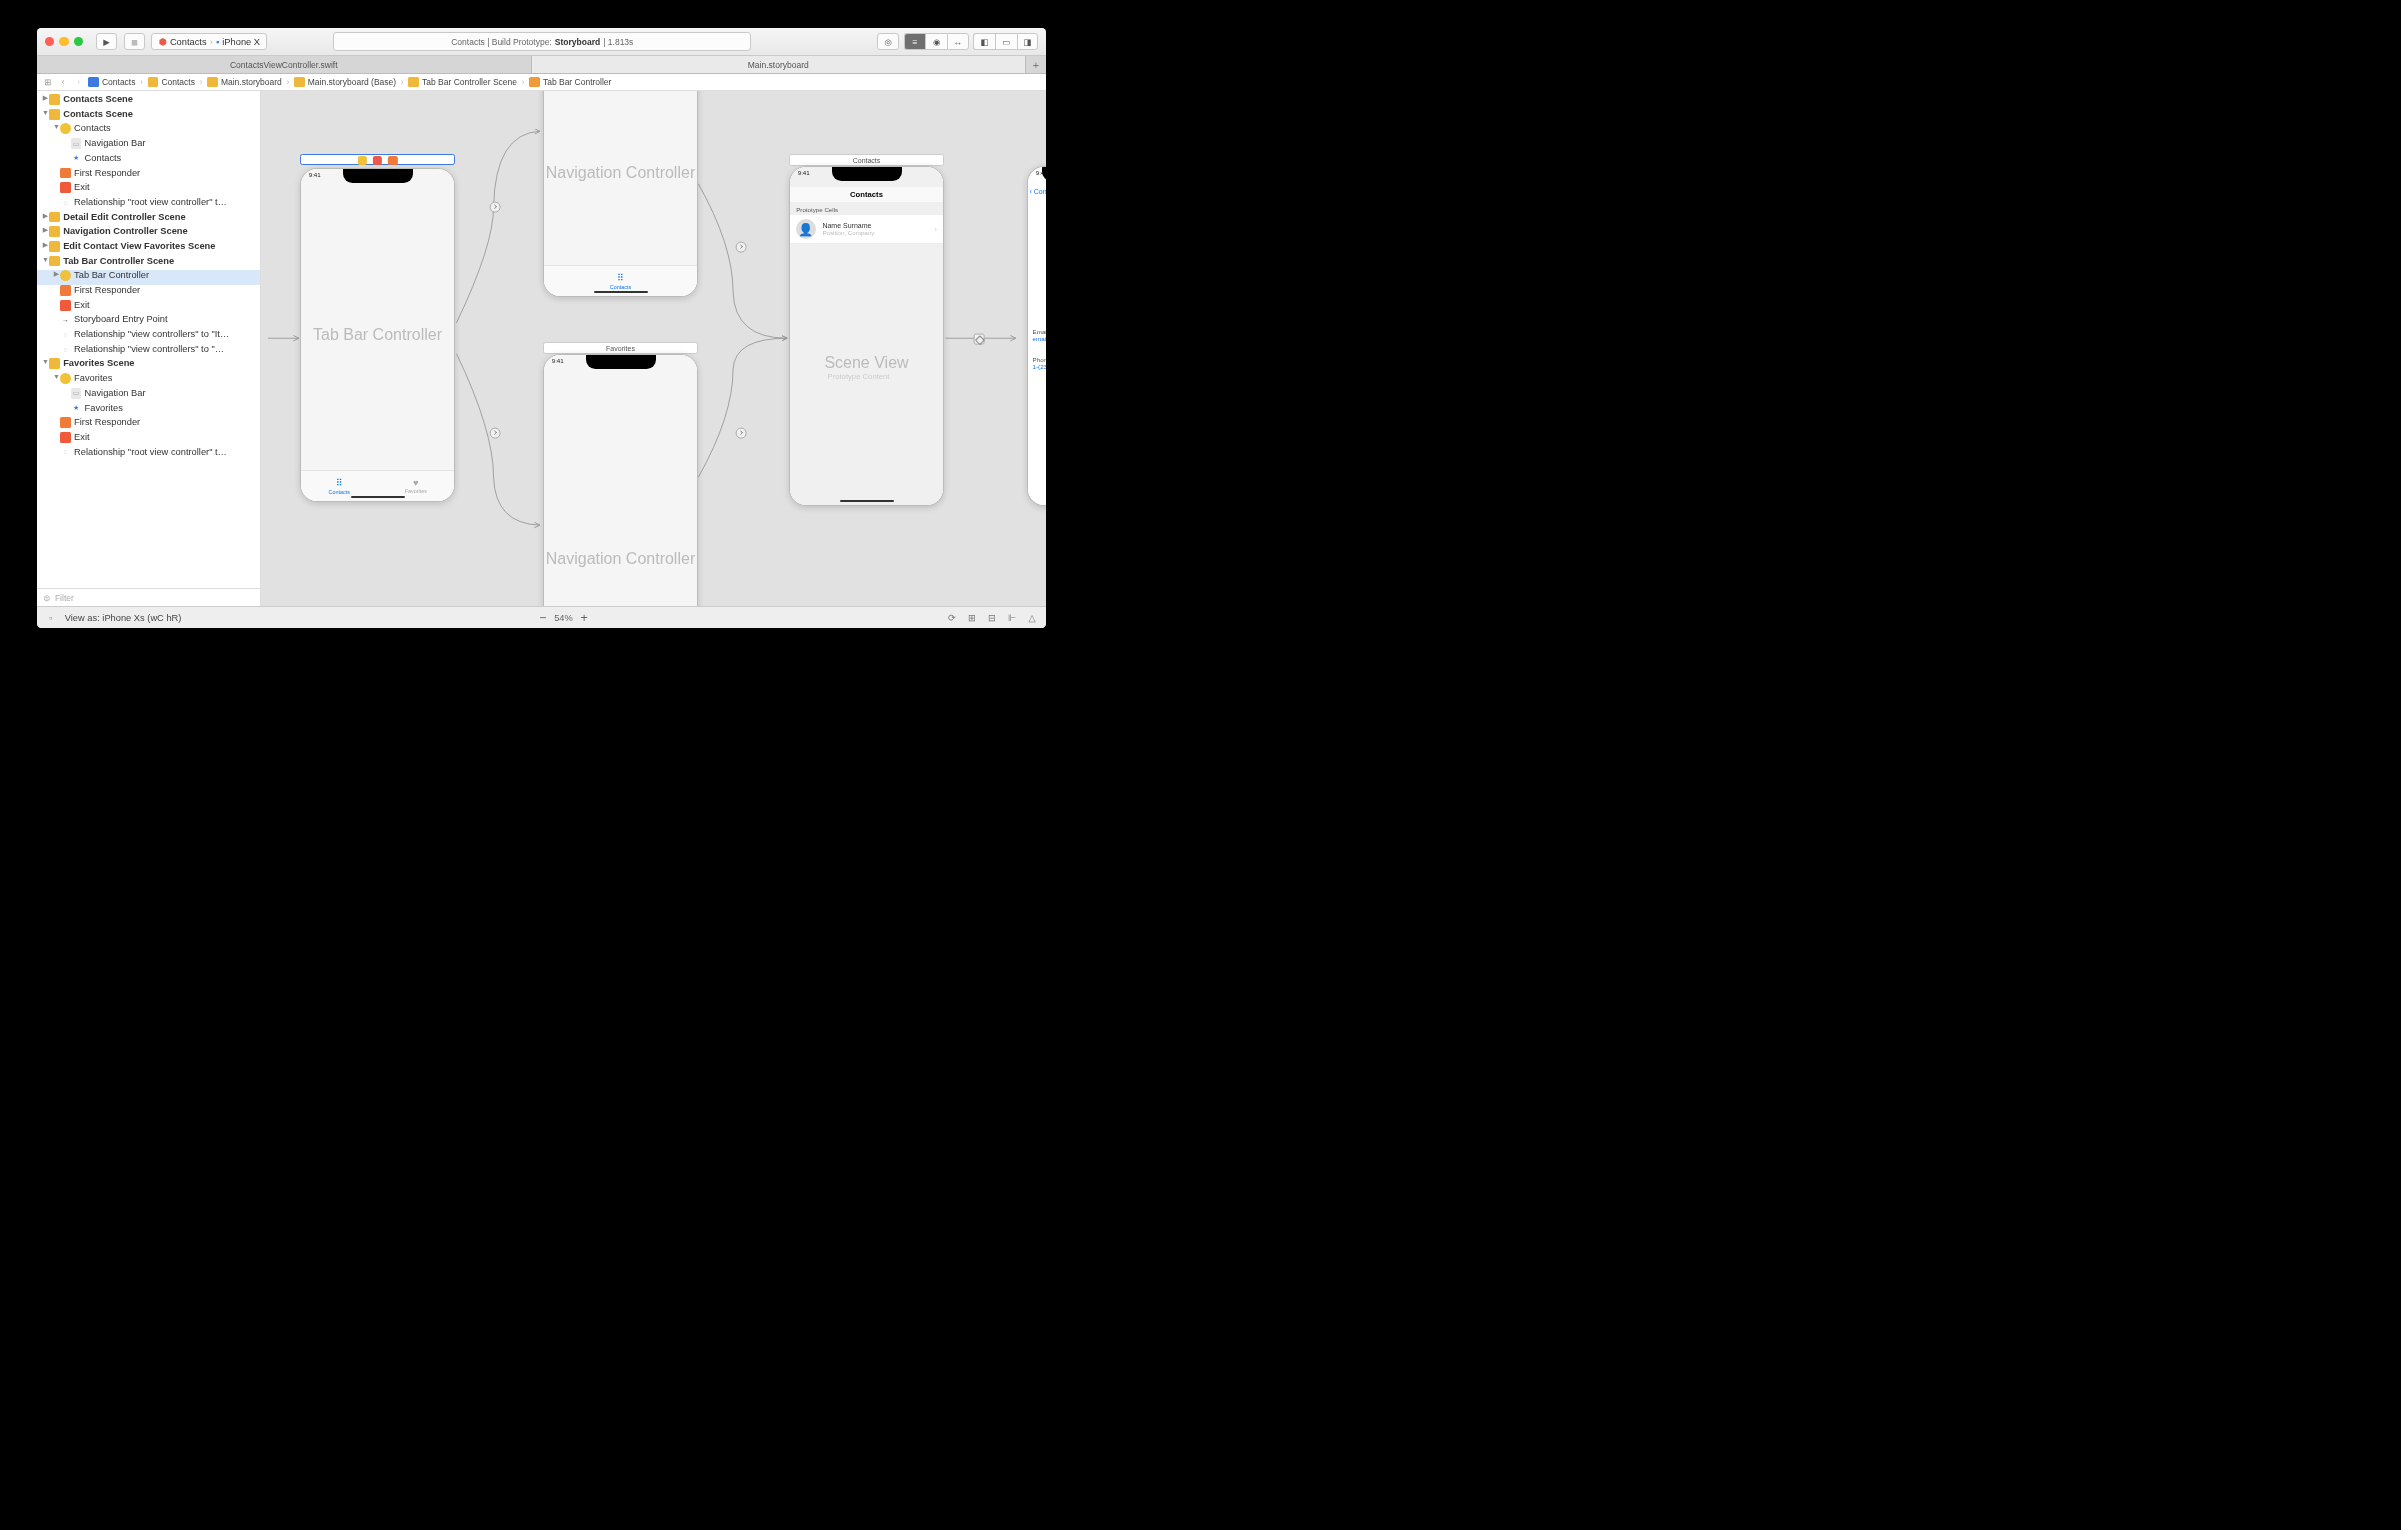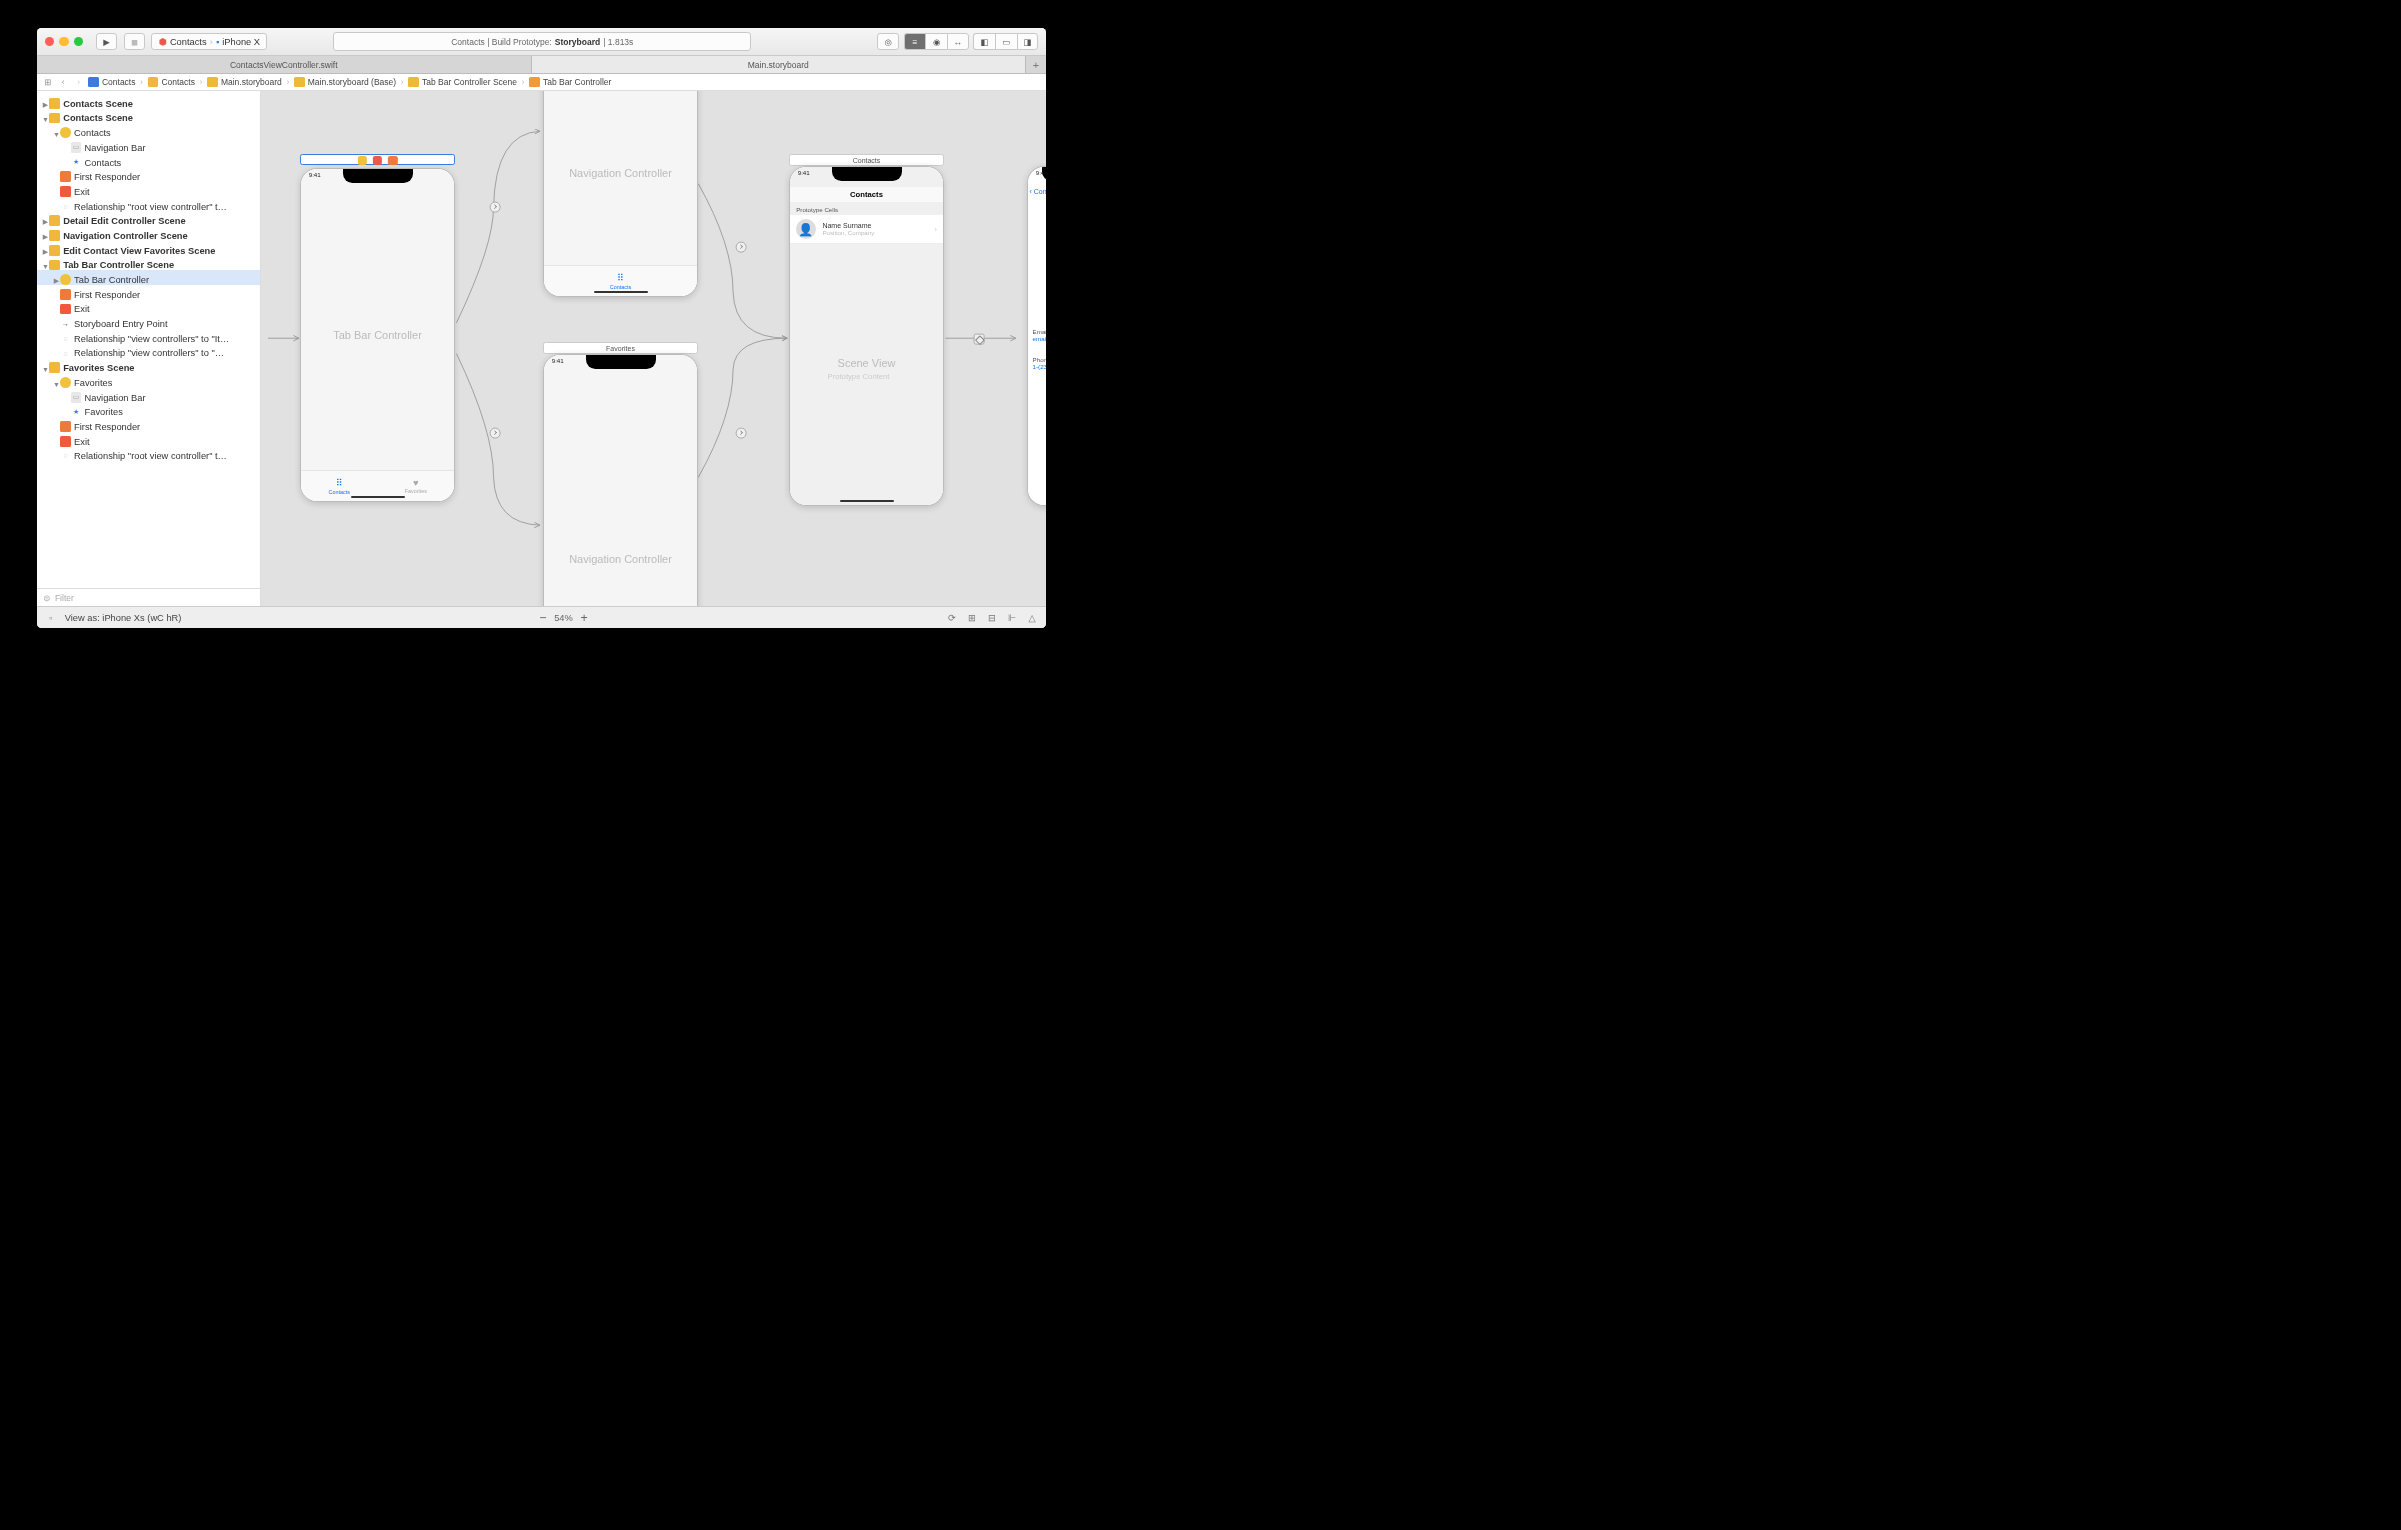--- a/index.html
+++ b/index.html
@@ -24,41 +24,41 @@
 .tab.active { background:#eaeaea; }
 .tab-add { width:20px; display:flex; align-items:center; justify-content:center; color:#777; font-size:10.8px;}
 .jump { height:17px; background:#fff; border-bottom:0.8px solid #ddd; display:flex; align-items:center; padding:0 4.6px; gap:3.1px; font-size:8.5px; color:#444;}
 .jump .sep { color:#bbb; margin:0 1.5px;}
 .jump .jico { width:10.8px; height:10.8px; border-radius:1.5px; display:inline-flex; align-items:center; justify-content:center; font-size:6.2px; color:#fff;}
 .jico.blue{background:#3d7ae0;} .jico.yel{background:#f0b83a;} .jico.org{background:#f09a3a;}
 .jump .navbtn { width:12.4px; color:#999; text-align:center;}
 .body { flex:1; display:flex; overflow:hidden;}
 .sidebar { width:224px; background:#fff; border-right:0.8px solid #ddd; display:flex; flex-direction:column; font-size:9.3px; color:#333;}
 .tree { flex:1; overflow:auto; padding-top:3.1px;}
-.row { display:flex; align-items:flex-end; height:14.7px; padding-right:15px; white-space:nowrap; overflow:hidden; text-overflow:ellipsis;}
+.row { display:flex; align-items:flex-start; height:14.7px; padding-right:15px; white-space:nowrap; overflow:hidden; text-overflow:ellipsis;}
 .row.selected { background:#d9e7fb;}
 .row .arrow { width:7.7px; display:inline-block; color:#888; font-size:7px; text-align:center;}
 .row .ico { width:10.8px; height:10.8px; border-radius:1.5px; margin-right:3.1px; display:inline-flex; align-items:center; justify-content:center; font-size:7px; color:#fff; flex-shrink:0;}
 .ico.scene{background:#f0b83a;} .ico.vc{background:#f0c23a; border-radius:50%;} .ico.nav{background:#e8e8e8;} .ico.star{background:#fff;} .ico.fr{background:#f07a3a;} .ico.exit{background:#f05a3a;} .ico.rel{background:#ddd; border-radius:50%;}
 .row .lbl { overflow:hidden; text-overflow:ellipsis;}
 .row.bold .lbl { font-weight:600;}
 .indent0{padding-left:4.6px;} .indent1{padding-left:15.5px;} .indent2{padding-left:26px;}
 .filter { height:18.6px; border-top:0.8px solid #ddd; display:flex; align-items:center; padding:0 6.2px; color:#aaa; font-size:8.5px; gap:4.6px;}
 .canvas { flex:1; background:#e1e1e1; position:relative; overflow:hidden;}
 .canvas svg.conn { position:absolute; inset:0; width:100%; height:100%; pointer-events:none;}
 .phone { position:absolute; background:#fff; border:0.8px solid #bbb; border-radius:17px; box-shadow:0 1.5px 6.2px rgba(0,0,0,.15); overflow:hidden;}
 .phone .topbar { position:absolute; top:0; left:0; right:0; height:10.8px; font-size:6.2px; color:#222; padding:1.5px 7.7px 0;}
 .phone .notch { position:absolute; top:0; left:50%; transform:translateX(-50%); width:70px; height:14px; background:#000; border-bottom-left-radius:9.3px; border-bottom-right-radius:9.3px;}
 .phone .screen { position:absolute; inset:0; background:#f5f5f5;}
 .phone .navtitle { position:absolute; top:20px; left:0; right:0; text-align:center; font-size:7.7px; font-weight:600; background:#f9f9f9; border-bottom:0.8px solid #eee; height:15.5px; line-height:15.5px;}
 .phone .tabbar { position:absolute; bottom:0; left:0; right:0; height:31px; background:#f9f9f9; border-top:0.8px solid #e5e5e5; display:flex;}
 .phone .tabbar .ti { flex:1; display:flex; flex-direction:column; align-items:center; justify-content:center; font-size:5.4px; gap:0.8px;}
 .phone .tabbar .ti.active{color:#0b73f8;} .phone .tabbar .ti:not(.active){color:#aaa;}
 .phone .home-ind { position:absolute; bottom:3.1px; left:50%; transform:translateX(-50%); width:54px; height:2.3px; background:#333; border-radius:1.5px;}
-.phone .centerlabel { position:absolute; top:50%; left:0; right:0; text-align:center; transform:translateY(-50%); color:#bbb; font-size:11px; font-weight:500;}
+.phone .centerlabel { position:absolute; top:50%; left:0; right:0; text-align:center; transform:translateY(-50%); color:#bbb; font-size:16px; font-weight:500;}
 .phone .subcenter { position:absolute; top:50%; left:0; right:16px; text-align:center; transform:translateY(9.3px); color:#ccc; font-size:7.7px;}
 .scene-label { position:absolute; background:#fff; border:0.8px solid #ccc; border-radius:2.3px; font-size:7px; color:#555; text-align:center; padding:1.5px 0;}
 .scene-label.sel { border:1.5px solid #3d7ae0;}
 .scene-dots { position:absolute; display:flex; gap:6.2px; left:50%; transform:translateX(-50%);}
 .sd { width:9.3px; height:9.3px; border-radius:2.3px;}
 .sd.a{background:#f0c23a;} .sd.b{background:#e85b4a;} .sd.c{background:#f07a3a;}
 .proto { position:absolute; top:37px; left:0; right:0; font-size:6.2px; color:#555; background:#efefef; border-bottom:0.8px solid #e0e0e0; padding:2.3px 6.2px;}
 .cell { position:absolute; top:48px; left:0; right:0; height:29px; background:#fff; border-bottom:0.8px solid #eee; display:flex; align-items:center; padding:0 6.2px; gap:6.2px; font-size:7px;}
 .cell .avatar{width:20px;height:20px;border-radius:50%;background:#ddd;display:flex;align-items:center;justify-content:center;color:#fff;font-size:12.4px;}
 .cell .ct{flex:1;}

